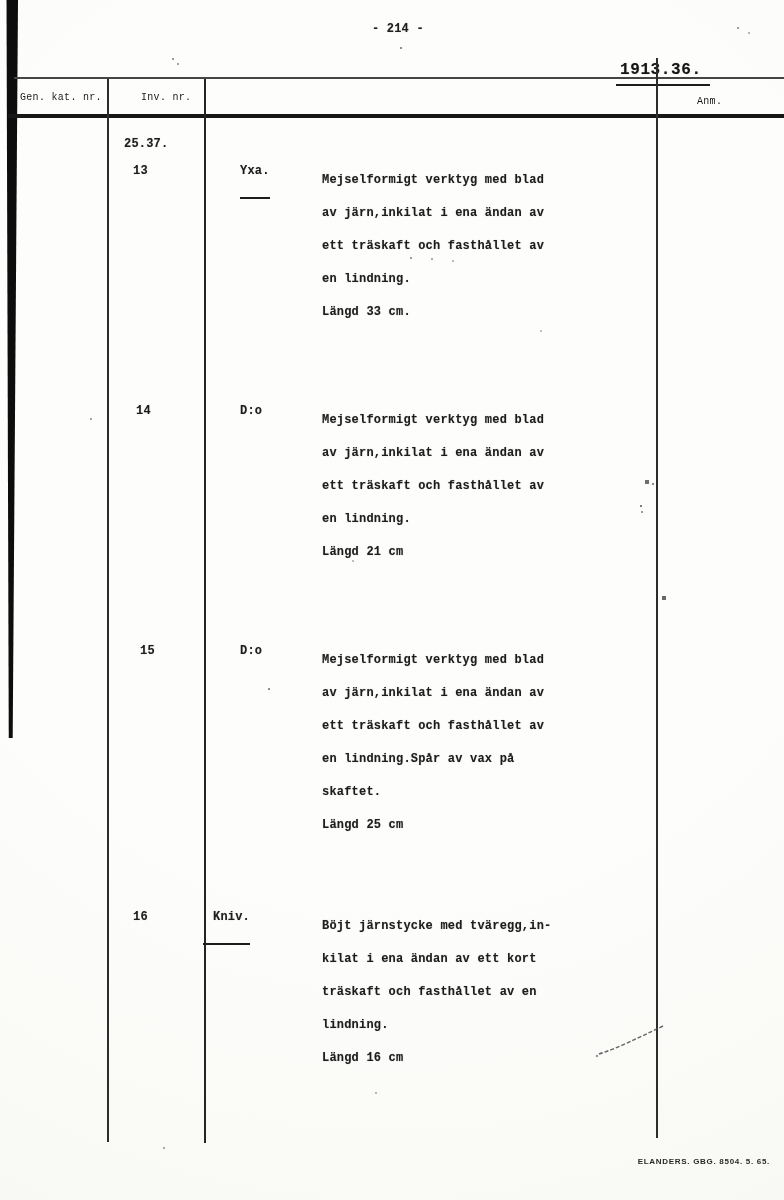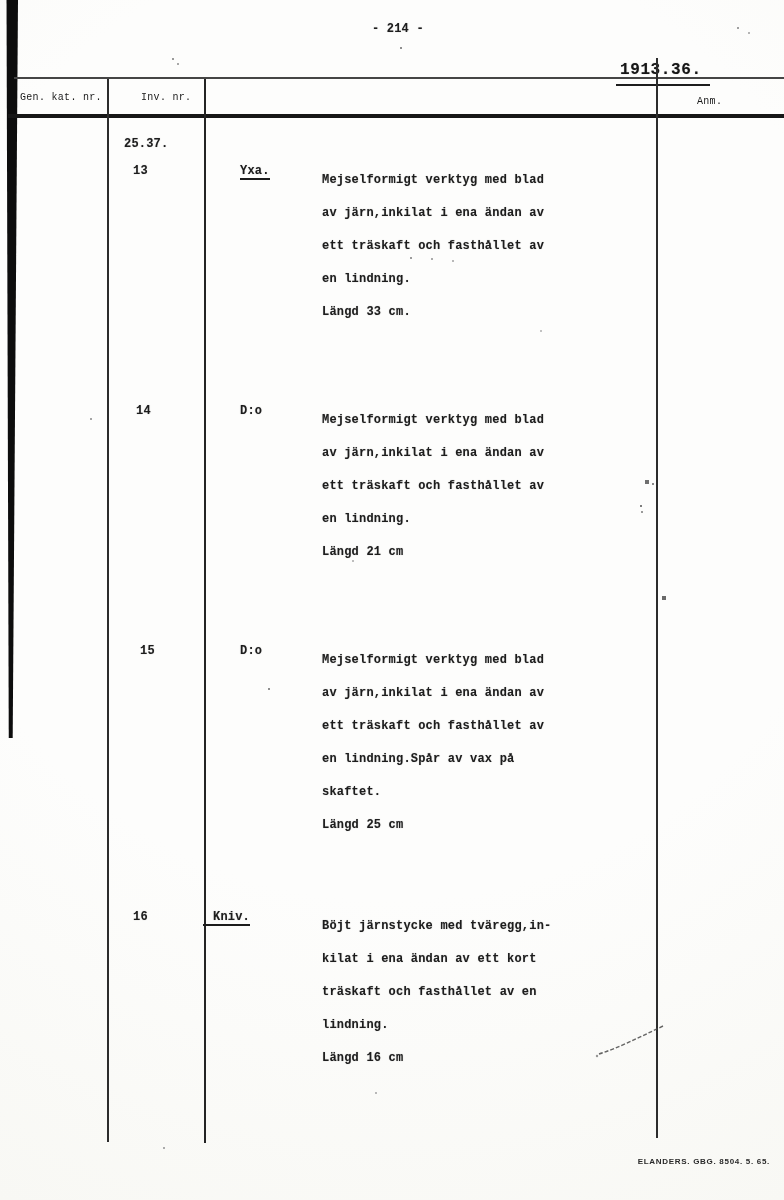--- a/index.html
+++ b/index.html
@@ -14,21 +14,21 @@
   .t{
     position:absolute;
     font-family:"Liberation Mono","DejaVu Sans Mono",monospace;
     font-weight:700; font-size:12px; color:#1d1d1d;
     letter-spacing:.2px; white-space:pre;
     text-shadow:0 0 1px rgba(25,25,25,.35);
   }
   .desc{white-space:pre-line; line-height:33px; width:336px; left:322px; top:0;}
   .inv-nr{left:133px; top:0;}
   .label{top:0;}
-  .u{border-bottom:2px solid #1c1c1c; padding-bottom:0;}
+  .u{border-bottom:2px solid #1c1c1c; padding-bottom:19px;}
   .entry{position:absolute; left:0; width:784px;}
   
   .form-label{
     position:absolute; font-family:Liberation Mono, monospace;
     font-size:10px; color:#1b1b1b; letter-spacing:.3px; white-space:pre;
   }
   .hline{position:absolute; background:#3a3a3a;}
   .vline{position:absolute; background:#2c2c2c; width:2px;}
   .binding-bar{
     position:absolute; left:4px; top:0; width:14px; height:738px;

